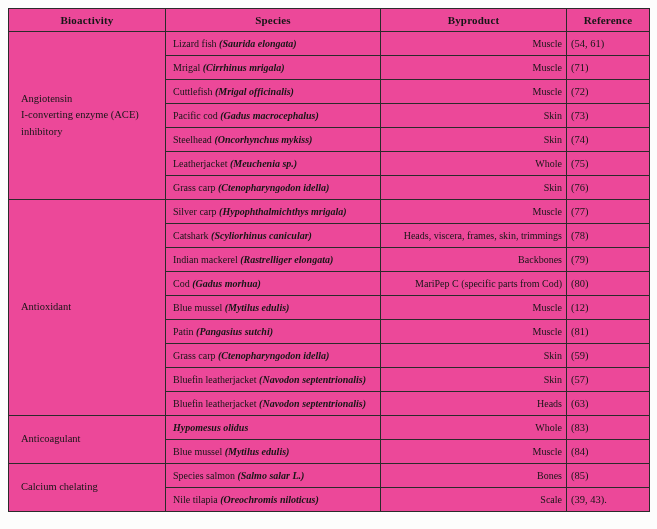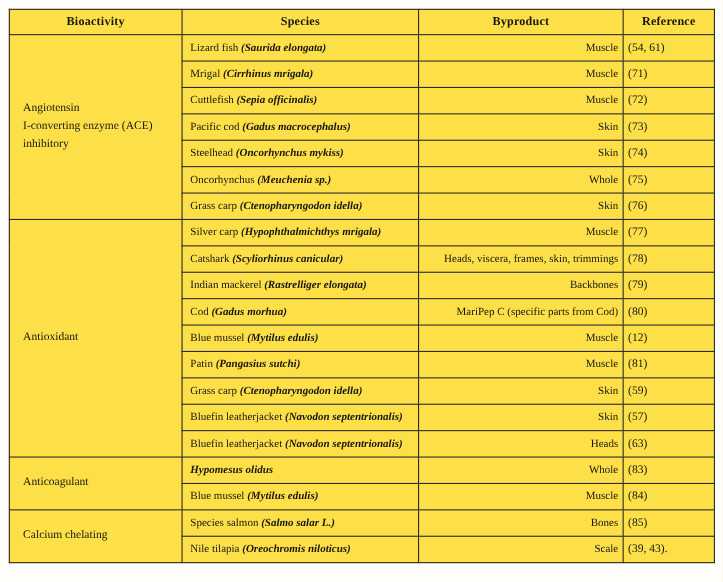--- a/index.html
+++ b/index.html
@@ -8,21 +8,21 @@
     background: #fdfdfc;
     font-family: "Liberation Serif", serif;
     color: #161616;
     overflow: hidden;
   }
   .table-wrap { padding: 8px 8px 0 8px; }
   table {
     border-collapse: collapse;
     table-layout: fixed;
     width: 641px;
-    background: #fde047;
+    background: #ec4899;
   }
   th, td { border: 1px solid #2b2b2b; }
   th {
     font-size: 11px;
     font-weight: bold;
     text-align: center;
     height: 23px;
     padding: 3px 2px;
     letter-spacing: 0.2px;
   }
@@ -84,36 +84,36 @@
           <td class="td-species"><span>Lizard fish</span> <i>(Saurida elongata)</i></td>
           <td class="td-byproduct">Muscle</td>
           <td class="td-reference">(54, 61)</td>
         </tr>
         <tr>
           <td class="td-species"><span>Mrigal</span> <i>(Cirrhinus mrigala)</i></td>
           <td class="td-byproduct">Muscle</td>
           <td class="td-reference">(71)</td>
         </tr>
         <tr>
-          <td class="td-species"><span>Cuttlefish</span> <i>(Sepia officinalis)</i></td>
+          <td class="td-species"><span>Cuttlefish</span> <i>(Mrigal officinalis)</i></td>
           <td class="td-byproduct">Muscle</td>
           <td class="td-reference">(72)</td>
         </tr>
         <tr>
           <td class="td-species"><span>Pacific cod</span> <i>(Gadus macrocephalus)</i></td>
           <td class="td-byproduct">Skin</td>
           <td class="td-reference">(73)</td>
         </tr>
         <tr>
           <td class="td-species"><span>Steelhead</span> <i>(Oncorhynchus mykiss)</i></td>
           <td class="td-byproduct">Skin</td>
           <td class="td-reference">(74)</td>
         </tr>
         <tr>
-          <td class="td-species"><span>Oncorhynchus</span> <i>(Meuchenia sp.)</i></td>
+          <td class="td-species"><span>Leatherjacket</span> <i>(Meuchenia sp.)</i></td>
           <td class="td-byproduct">Whole</td>
           <td class="td-reference">(75)</td>
         </tr>
         <tr>
           <td class="td-species"><span>Grass carp</span> <i>(Ctenopharyngodon idella)</i></td>
           <td class="td-byproduct">Skin</td>
           <td class="td-reference">(76)</td>
         </tr>
         <tr>
           <td rowspan="9" class="td-bioactivity">Antioxidant</td>

